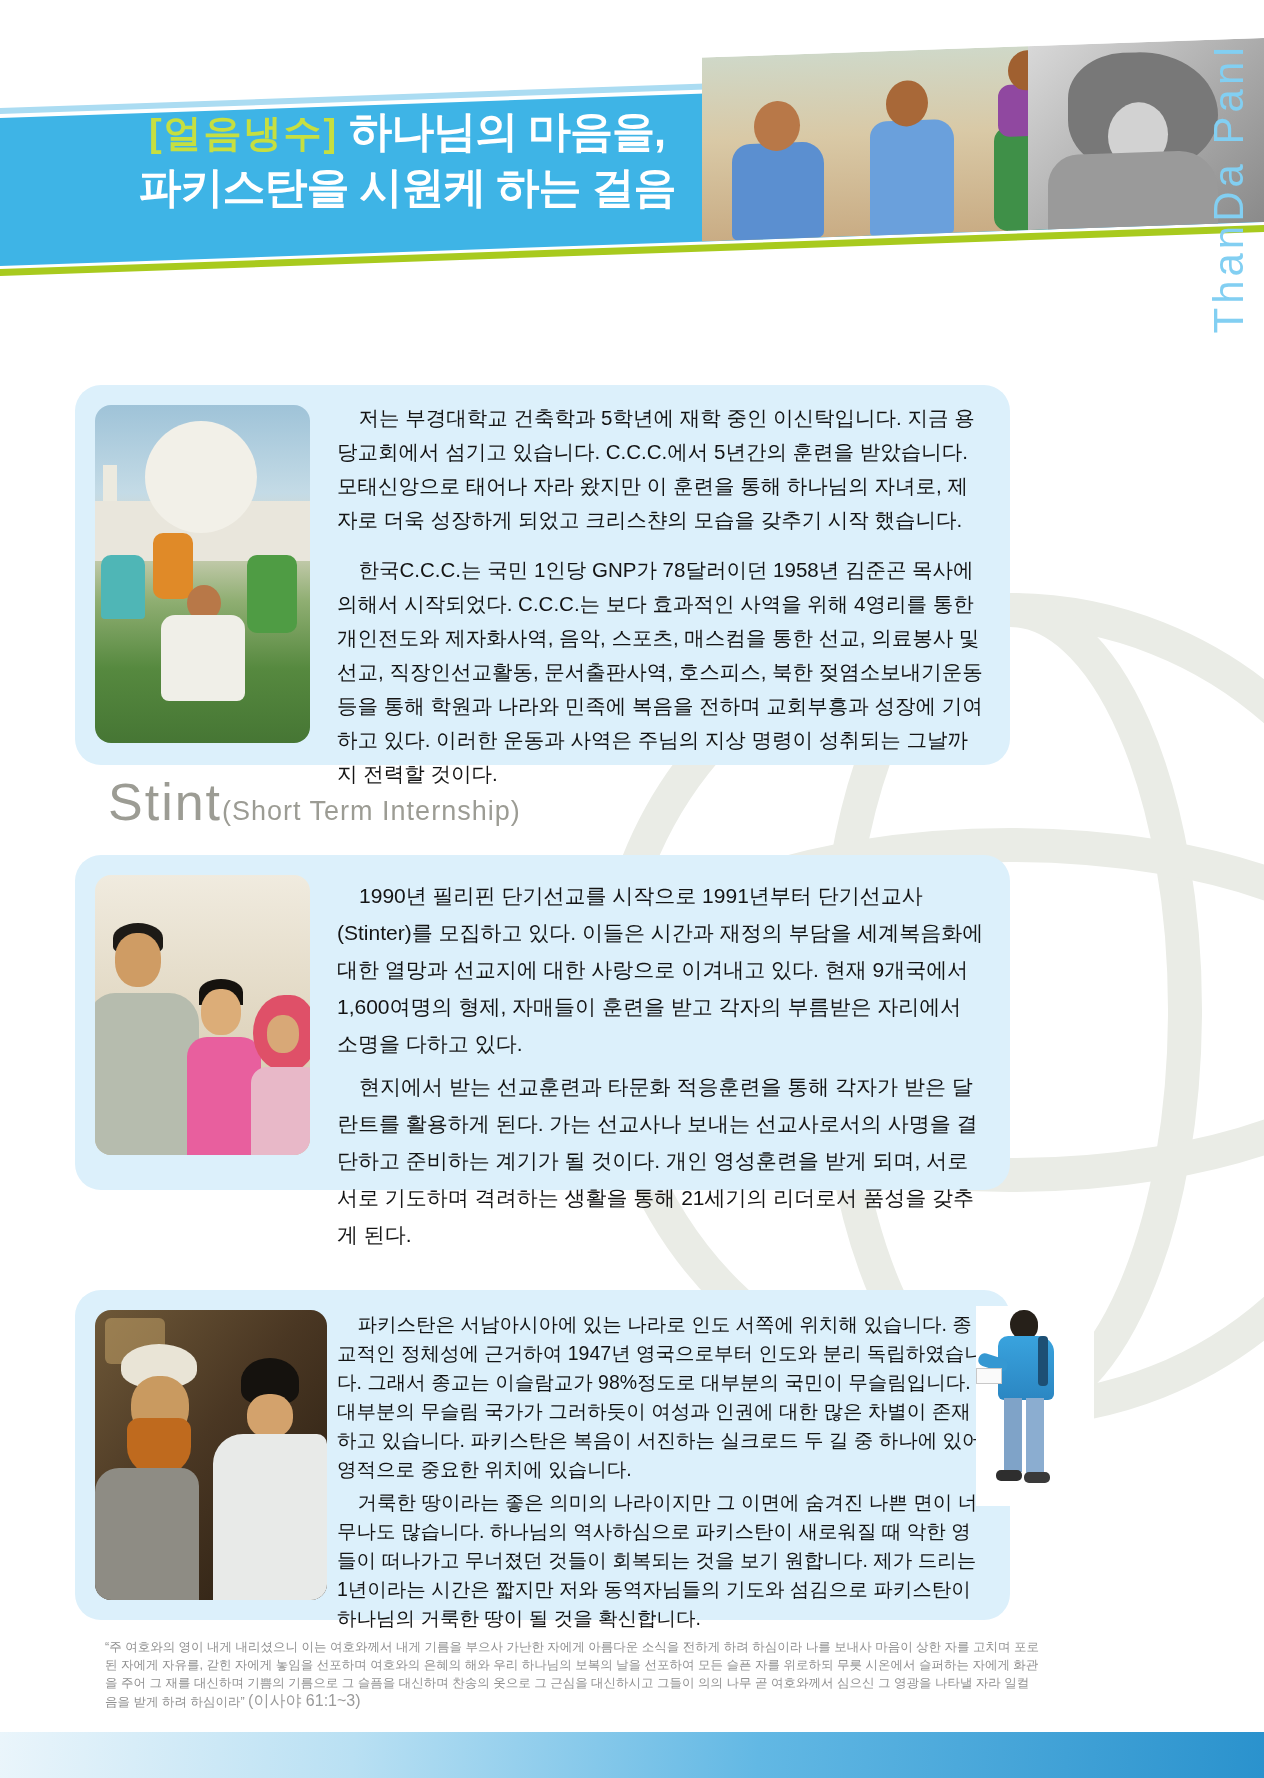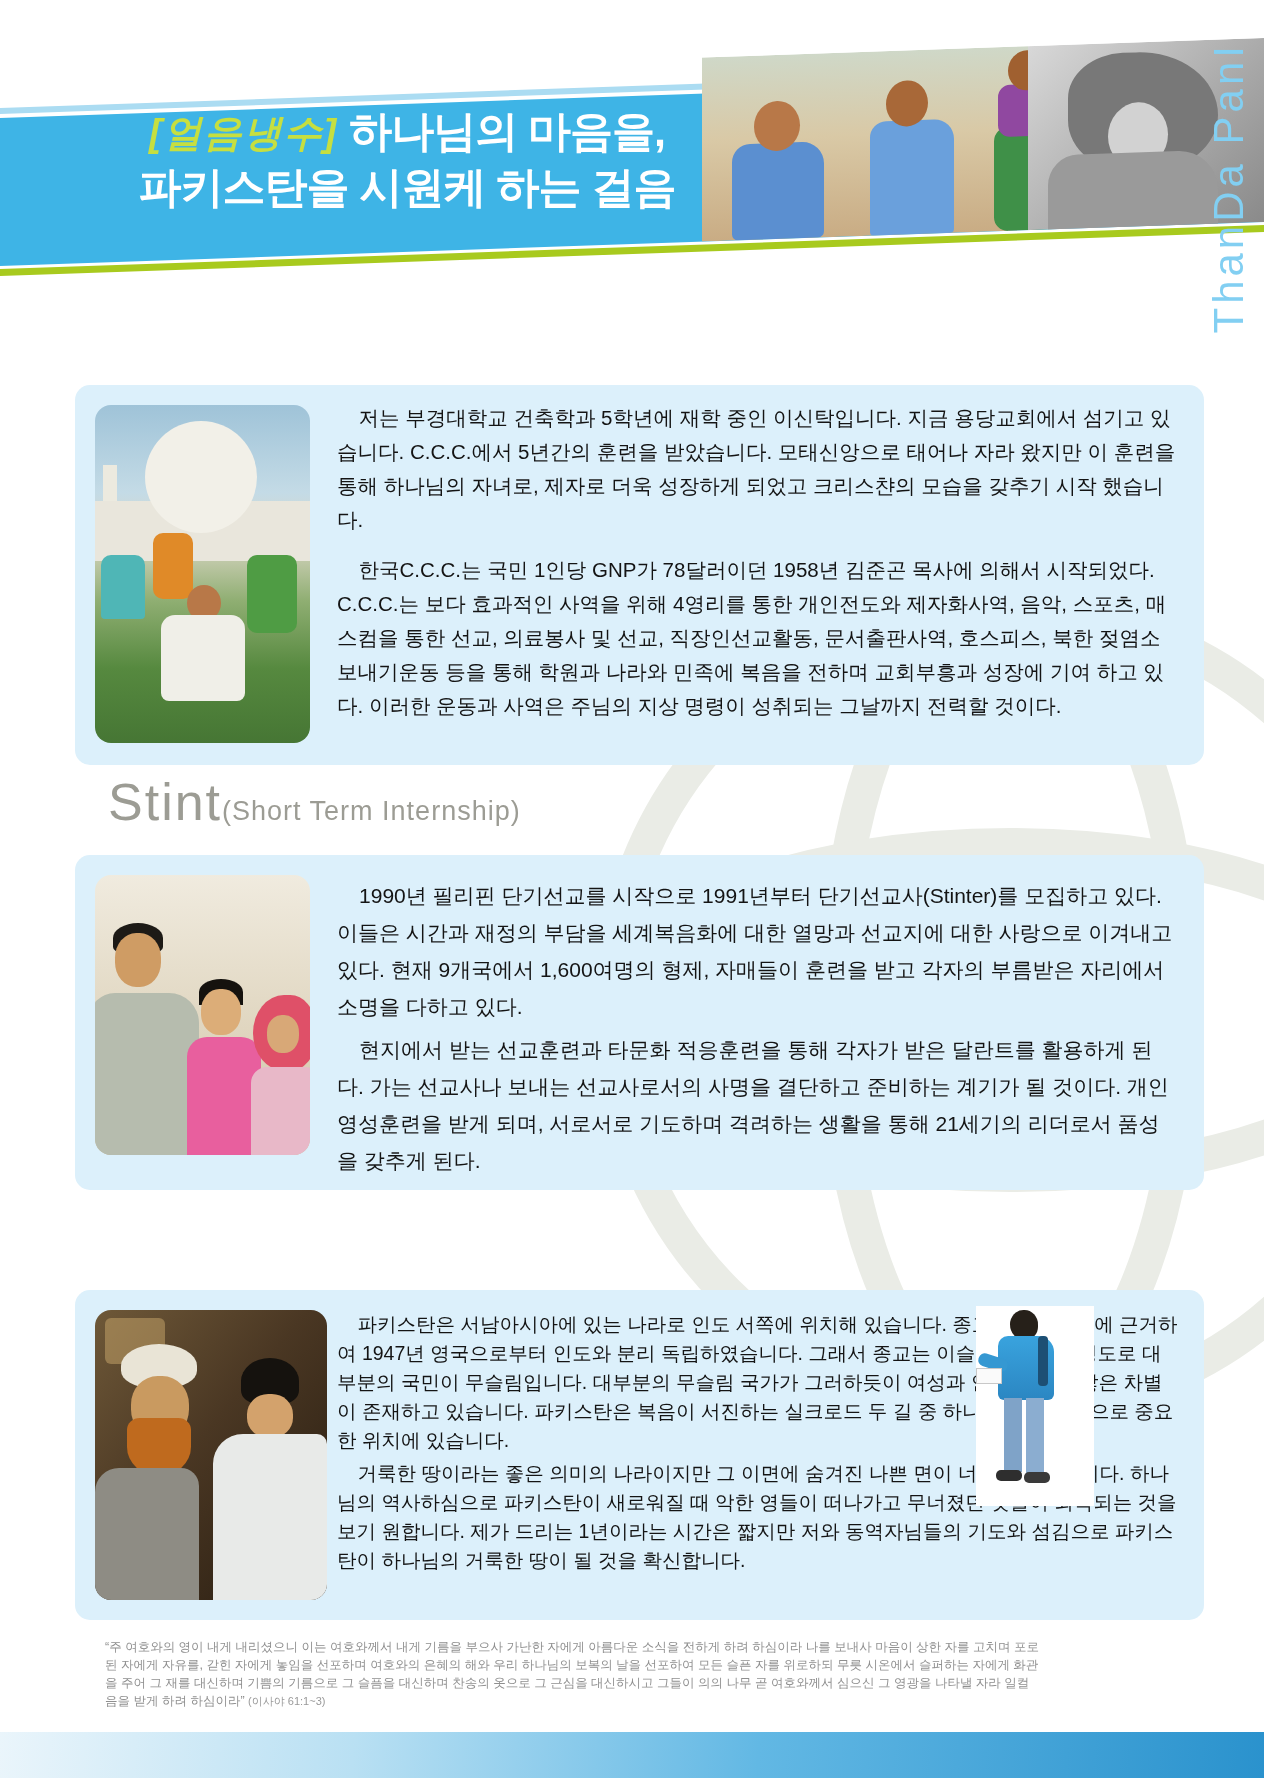--- a/index.html
+++ b/index.html
@@ -19,34 +19,34 @@
   .photo-kids { position:absolute; right:14px; top:60px; width:562px; height:184px; overflow:hidden; }
   .pk-left { position:absolute; left:0; top:0; width:58%; height:100%;
              background:linear-gradient(180deg,#cfd8c8 0%,#d9c9a6 45%,#c9ac84 100%); }
   .pk-right{ position:absolute; right:0; top:0; width:42%; height:100%;
              background:linear-gradient(135deg,#d8d8d8 0%,#a8a8a8 60%,#8a8a8a 100%); }
   .blob { position:absolute; }
 
   .header-title { position:absolute; left:118px; top:104px; width:578px; z-index:6;
                   color:#fff; text-align:center; font-weight:bold; }
   .ht-line { font-size:43px; line-height:54px; letter-spacing:-1px; }
-  .ht-tag  { color:#c6df40; font-size:38px; font-style:italic; letter-spacing:2px; font-weight:600; }
+  .ht-tag  { color:#c6df40; font-size:38px; letter-spacing:2px; font-weight:600; }
 
   .vertical-label { position:absolute; top:42px; right:60px; z-index:6; color:#82cff2;
                     font-size:42px; letter-spacing:4px; white-space:nowrap;
                     transform-origin:top right; transform:rotate(-90deg); font-weight:300; }
 
   
   .sec-h { position:absolute; left:108px; color:#9c9c94; font-weight:100; z-index:2; white-space:nowrap; }
   .h-big { font-size:52px; letter-spacing:2px; font-weight:100; }
   .h-sub { font-size:27px; letter-spacing:1px; font-weight:100; }
   #h1 { top:312px; } #h2 { top:772px; } #h3 { top:1200px; }
 
   
-  .box { position:absolute; left:75px; width:1129px; background:#dcf0fb; border-radius:15px; z-index:1; }
+  .box { position:absolute; left:75px; width:935px; background:#dcf0fb; border-radius:26px; z-index:1; }
   #box1 { top:385px;  height:380px; }
   #box2 { top:855px;  height:335px; }
   #box3 { top:1290px; height:330px; }
 
   .photo { position:absolute; left:20px; top:20px; border-radius:16px; overflow:hidden; z-index:2; }
   .photo-intro  { width:215px; height:338px;
      background:linear-gradient(180deg,#9fc3d8 0%,#c4dbe6 26%,#d9d6c4 40%,#8fae72 58%,#56893f 78%,#467634 100%); }
   .photo-stint  { width:215px; height:280px;
      background:linear-gradient(180deg,#f0ebdf 0%,#e0d6c0 55%,#cdbfa2 100%); }
   .photo-doctor { width:232px; height:290px;
@@ -61,21 +61,21 @@
   #box3 .box-text { font-size:19.5px; line-height:29px; top:20px; }
   #box3 .box-text p { margin-bottom:4px; }
 
   
   .member { position:absolute; left:976px; top:1306px; width:118px; height:200px;
             background:#fff; z-index:3; }
 
   
   .quote { position:absolute; left:105px; top:1638px; width:935px; z-index:2;
            font-size:12.5px; line-height:18px; color:#8f8f8f; }
-  .quote .ref { font-size:11px; color:#9a9a9a; }
+  .quote .ref { font-size:16px; color:#9a9a9a; }
   .footer { position:absolute; left:0; right:0; bottom:0; height:46px; z-index:4;
             background:linear-gradient(95deg,#eaf5fb 0%,#b9e0f3 28%,#62b8e4 60%,#2a92cd 100%); }
 </style>
 </head>
 <body>
 
 <div class="page">
 
   <svg class="globe-svg" width="1264" height="1778" viewBox="0 0 1264 1778">
     <g stroke="#eaece6" stroke-width="34" fill="none">

